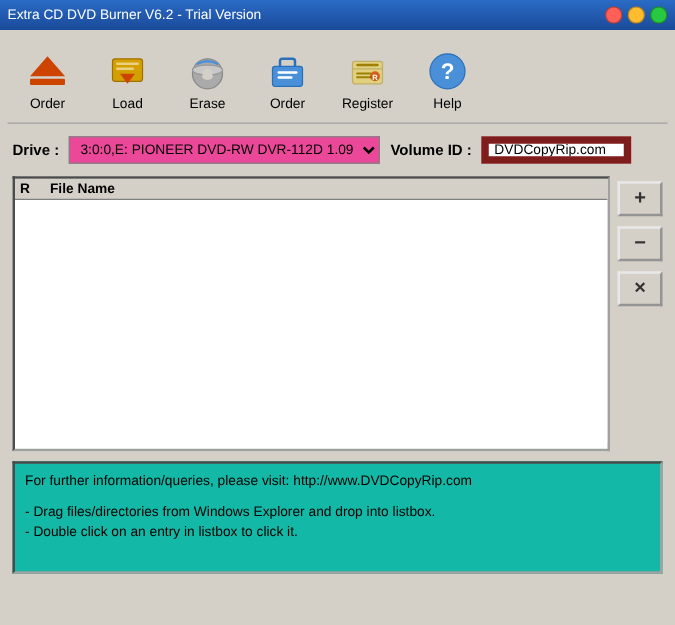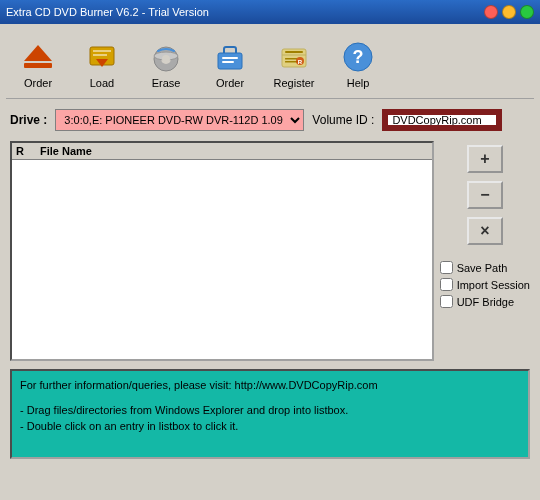--- a/index.html
+++ b/index.html
@@ -87,30 +87,30 @@
       align-items: center;
       gap: 8px;
       margin-bottom: 8px;
       padding: 2px 4px;
     }
     .drive-label {
       font-size: 12px;
       font-weight: bold;
     }
     .drive-select {
-      background: #fca5a5;
+      background: #ec4899;
       border: 1px solid #808080;
       padding: 2px 4px;
       font-size: 11px;
       height: 22px;
       cursor: pointer;
     }
     .volume-label {
       font-size: 12px;
-      font-weight: normal;
+      font-weight: bold;
     }
     .volume-input {
       border: 6px solid #7f1d1d;
       background: white;
       padding: 2px 4px;
       font-size: 11px;
       height: 22px;
       width: 120px;
     }
 
@@ -355,34 +355,20 @@
         <span>File Name</span>
       </div>
       <div class="file-list-body"></div>
     </div>
 
     <div class="side-buttons">
       <button class="icon-btn">+</button>
       <button class="icon-btn">−</button>
       <button class="icon-btn">×</button>
 
-      <div class="checkbox-group">
-        <div class="checkbox-item">
-          <input type="checkbox" id="cb-savepath" style="">
-          <label for="cb-savepath">Save Path</label>
-        </div>
-        <div class="checkbox-item">
-          <input type="checkbox" id="cb-import" style="">
-          <label for="cb-import">Import Session</label>
-        </div>
-        <div class="checkbox-item">
-          <input type="checkbox" id="cb-udf" style="">
-          <label for="cb-udf">UDF Bridge</label>
-        </div>
-      </div>
     </div>
 
   </div>
 
   <div class="info-box">
     <p>For further information/queries, please visit: http://www.DVDCopyRip.com</p>
     <p style="margin-top:8px;">- Drag files/directories from Windows Explorer and drop into listbox.</p>
     <p>- Double click on an entry in listbox to click it.</p>
   </div>
 

